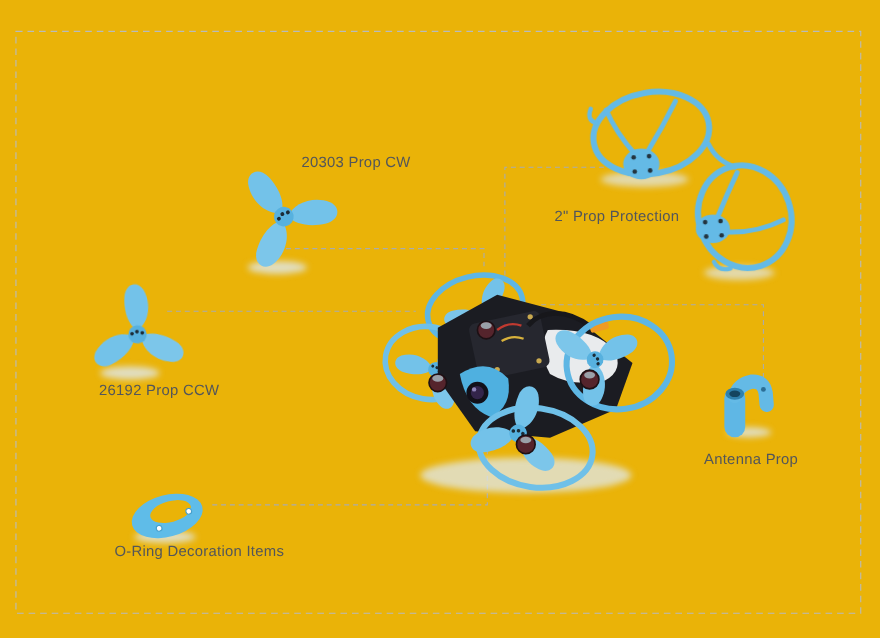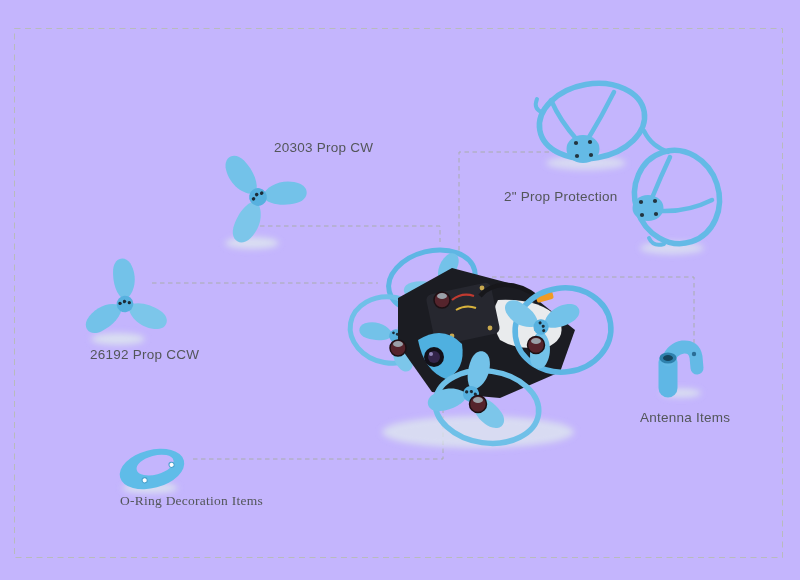--- a/index.html
+++ b/index.html
@@ -1,17 +1,17 @@
 <!DOCTYPE html>
 <html><head>
 <meta charset="utf-8">
 <style>
   html,body{margin:0;padding:0;background:#ffffff;}
   .stage{
-    position:relative;width:800px;height:580px;background:#c4b5fd;overflow:hidden;
+    position:relative;width:800px;height:580px;background:#eab308;overflow:hidden;
     font-family:"Liberation Sans", sans-serif;
   }
   .callout{
     position:absolute;color:#53565a;font-size:13.5px;line-height:16px;
     letter-spacing:.25px;white-space:nowrap;
   }
   svg{position:absolute;left:0;top:0;}
 </style>
 </head>
 <body>
@@ -157,15 +157,15 @@
         <ellipse cx="536" cy="341" rx="5" ry="3" fill="#9aa0a8"></ellipse>
         <circle cx="478" cy="404" r="8.5" fill="#55242c" stroke="#1d1014" stroke-width="1.5"></circle>
         <ellipse cx="478" cy="400" rx="5" ry="3" fill="#9aa0a8"></ellipse>
       </g>
     </g>
   </svg>
 
   <div class="callout" style="left:274px;top:140px;">20303 Prop CW</div>
   <div class="callout" style="left:504px;top:189px;">2" Prop Protection</div>
   <div class="callout" style="left:90px;top:347px;">26192 Prop CCW</div>
-  <div class="callout" style="left:640px;top:410px;">Antenna Items</div>
-  <div class="callout" style="left:120px;top:493px;font-family:Liberation Serif, serif;">O-Ring Decoration Items</div>
+  <div class="callout" style="left:640px;top:410px;">Antenna Prop</div>
+  <div class="callout" style="left:104px;top:493px;">O-Ring Decoration Items</div>
 </div>
 
 </body></html>

